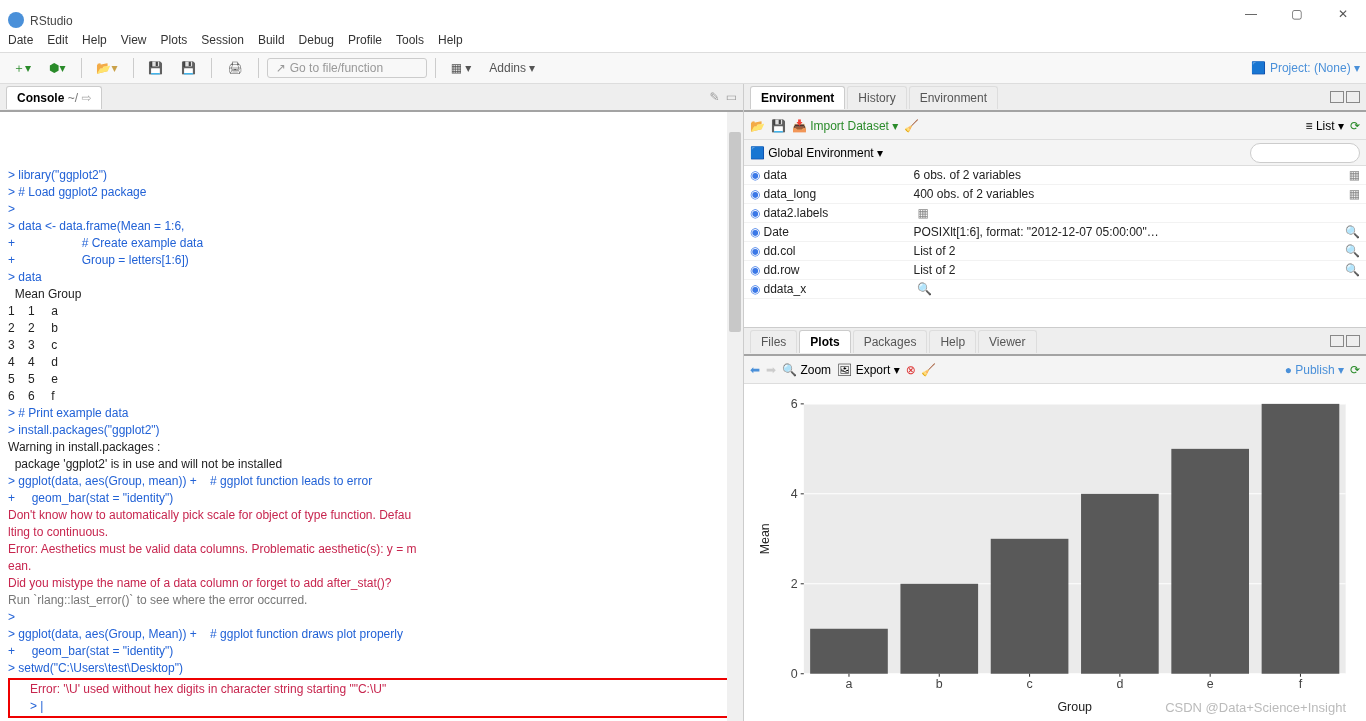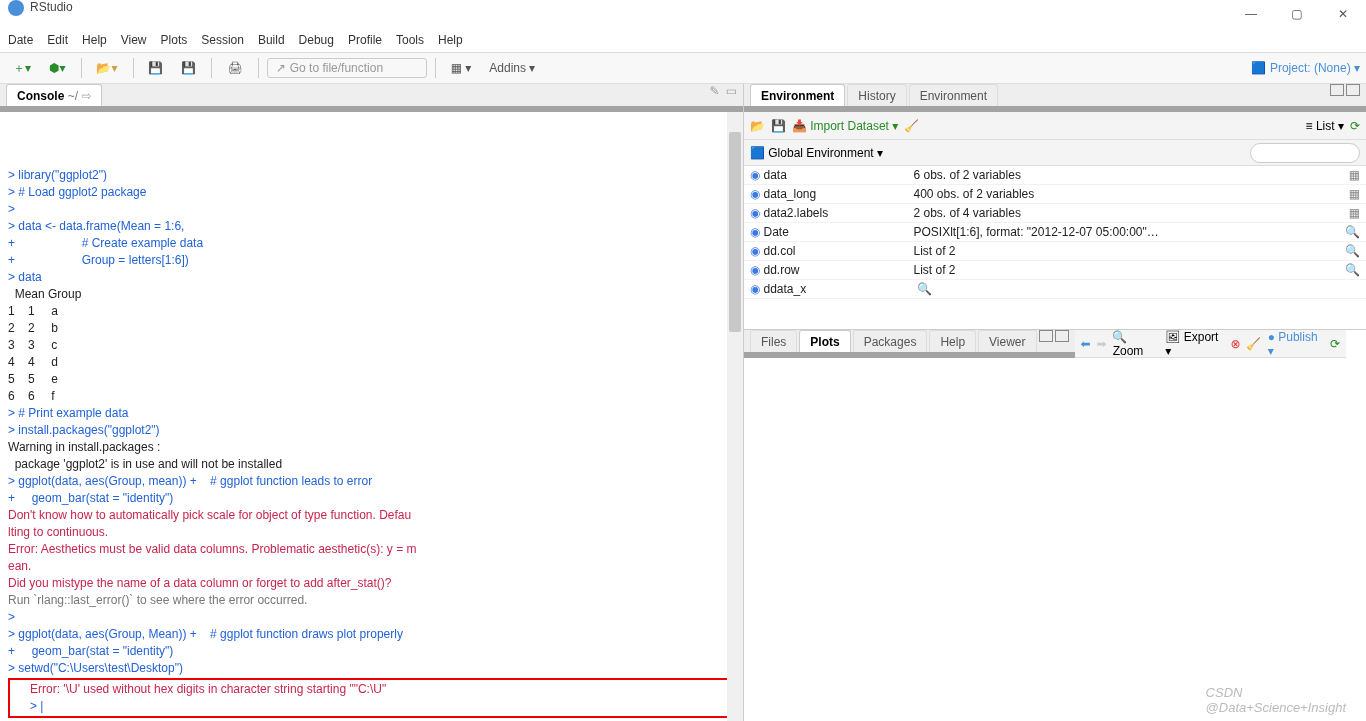--- a/index.html
+++ b/index.html
@@ -1,32 +1,32 @@
 <!DOCTYPE html>
 <html><head>
 <meta charset="utf-8">
 <style>
 *{box-sizing:border-box;margin:0;padding:0;font-family:"Segoe UI",Tahoma,sans-serif;font-size:12px}
 body{background:#fff;width:1366px;height:721px;overflow:hidden;position:relative}
-.titlebar{height:28px;display:flex;align-items:flex-start;padding:0 8px;background:#fff}
+.titlebar{height:28px;display:flex;align-items:flex-end;padding:0 8px;background:#fff}
 .titlebar .logo{width:16px;height:16px;border-radius:50%;background:#4a90d9;margin-right:6px;display:inline-block}
 .titlebar .title{color:#444}
 .winbtns{position:absolute;right:0;top:0;display:flex}
 .winbtns div{width:46px;height:28px;text-align:center;line-height:28px;color:#555}
 .menubar{height:24px;display:flex;align-items:center;padding:0 8px;gap:14px;color:#333}
 .menubar span{cursor:default}
 .toolbar{height:32px;border-top:1px solid #ddd;border-bottom:1px solid #ddd;display:flex;align-items:center;padding:0 6px;gap:4px;background:#f8f8f8}
 .toolbar .sep{width:1px;height:20px;background:#ccc;margin:0 4px}
 .tbtn{padding:3px 6px;border:1px solid transparent;border-radius:3px;display:inline-flex;align-items:center;gap:3px;color:#555}
 .goto{border:1px solid #ccc;border-radius:3px;padding:2px 8px;width:160px;color:#999;display:flex;align-items:center;gap:4px}
 .toolbar .right{margin-left:auto;display:flex;align-items:flex-start;gap:4px;color:#4a90d9}
 .panes{display:flex;height:637px}
 .leftpane{width:744px;border-right:1px solid #ccc;display:flex;flex-direction:column}
 .rightpane{flex:1;display:flex;flex-direction:column}
-.tabbar{height:28px;background:#eee;border-bottom:6px solid #a3a3a3;display:flex;padding:0 6px}
+.tabbar{height:28px;background:#eee;border-bottom:2px solid #a3a3a3;display:flex;align-items:center;padding:0 6px}
 .tab{background:#fff;border:1px solid #ccc;border-bottom:none;padding:4px 10px;border-radius:3px 3px 0 0;margin-right:2px}
 .tab.inactive{background:#eee;border-color:#ddd;color:#555}
 .tabbar .spacer{flex:1}
 .tabbar .picon{color:#999;margin-left:6px}
 .panetb{height:28px;background:#f4f4f4;border-bottom:1px solid #ddd;display:flex;align-items:center;padding:0 6px;gap:6px}
 .panetb input{border:1px solid #ccc;border-radius:10px;padding:2px 8px;width:110px;margin-left:auto}
 .console{flex:1;overflow:auto;padding:4px 8px;font-family:Consolas,monospace;font-size:13px;line-height:17px;white-space:pre;position:relative}
 .console .p{color:#2262d6}
 .console .o{color:#222}
 .console .e{color:#c7254e}
@@ -35,21 +35,21 @@
 .scrolltrack{position:absolute;right:0;top:0;width:16px;height:100%;background:#f0f0f0}
 .scrollthumb{position:absolute;right:2px;width:12px;background:#c8c8c8;border-radius:2px}
 .envlist{flex:1;overflow:auto;font-family:Consolas,monospace;font-size:13px}
 .envrow{display:flex;align-items:center;padding:2px 6px;border-bottom:1px solid #f2f2f2}
 .envrow .k{width:150px;color:#222}
 .envrow .v{flex:1;color:#222}
 .envrow .bullet{color:#3b78e7;margin-right:3px}
 .envrow .mag{color:#888;margin-left:4px}
 .plotarea{flex:1;background:#fff;position:relative;padding:8px 10px 4px 10px}
 svg.chart{width:100%;height:100%}
-.watermark{position:absolute;right:20px;bottom:6px;color:#bbb;font-size:13px;font-style:italic}
+.watermark{position:absolute;right:20px;bottom:6px;color:#bbb;font-size:13px;}
 .minmax{display:flex;gap:2px;margin-left:auto}
 .minmax div{width:14px;height:12px;border:1px solid #888}
 </style>
 </head>
 <body>
 
 <div class="titlebar">
   <span class="logo"></span>
   <span class="title">RStudio</span>
   <div class="winbtns">
@@ -143,21 +143,20 @@
           </div>
           <div class="envrow">
             <span class="bullet">◉</span>
             <span class="k">data_long</span>
             <span class="v">400 obs. of 2 variables</span>
             <span class="mag">▦</span>
           </div>
           <div class="envrow">
             <span class="bullet">◉</span>
             <span class="k">data2.labels</span>
-            <span class="v">2 obs. of 4 variables</span>
             <span class="mag">▦</span>
           </div>
           <div class="envrow">
             <span class="bullet">◉</span>
             <span class="k">Date</span>
             <span class="v">POSIXlt[1:6], format: "2012-12-07 05:00:00"…</span>
             <span class="mag">🔍</span>
           </div>
           <div class="envrow">
             <span class="bullet">◉</span>
@@ -172,21 +171,21 @@
             <span class="mag">🔍</span>
           </div>
           <div class="envrow">
             <span class="bullet">◉</span>
             <span class="k">ddata_x</span>
             <span class="mag">🔍</span>
           </div>
         </div>
     </div>
 
-    <div style="flex:1;display:flex;flex-direction:row">
+    <div style="flex:1;display:flex;flex-direction:column">
       <div class="tabbar">
         <div class="tab inactive">Files</div>
         <div class="tab"><b>Plots</b></div>
         <div class="tab inactive">Packages</div>
         <div class="tab inactive">Help</div>
         <div class="tab inactive">Viewer</div>
         <div class="spacer"></div>
         <div class="minmax">
             <div></div>
             <div></div>

